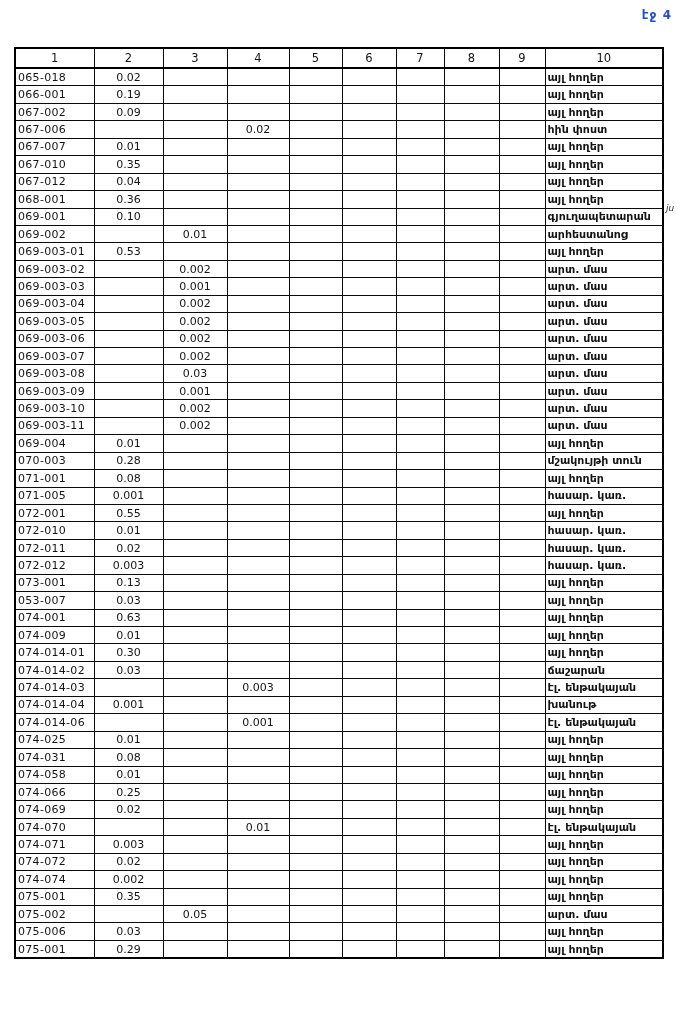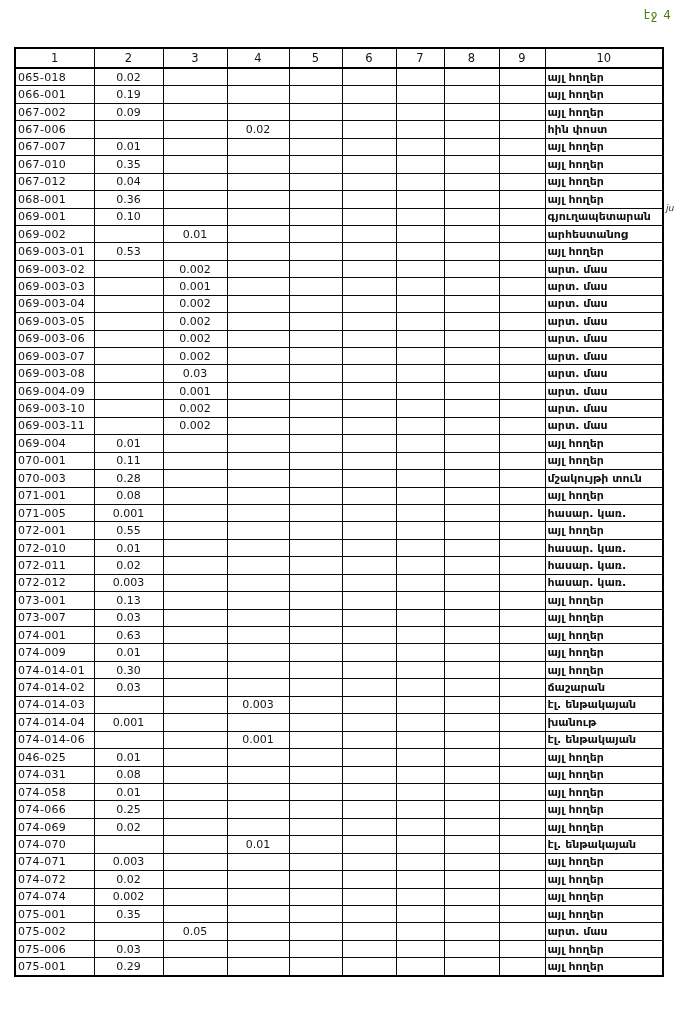--- a/index.html
+++ b/index.html
@@ -13,23 +13,23 @@
     position: relative;
     overflow: hidden;
     font-family: "DejaVu Sans", "Liberation Sans", sans-serif;
     color: #161616;
   }
   .page-label {
     position: absolute;
     top: 8px;
     right: 14px;
     font-size: 12px;
-    font-weight: normal;
+    font-weight: bold;
     letter-spacing: 1px;
-    color: #4d7c0f;
+    color: #1d4ed8;
   }
   table.doc-table {
     position: absolute;
     left: 14px;
     top: 47px;
     width: 648px;
     border-collapse: collapse;
     table-layout: fixed;
     border: 2px solid #000;
   }
@@ -320,21 +320,21 @@
         <td class="c2">0.03</td>
         <td class="c3"></td>
         <td class="c4"></td>
         <td class="c5"></td>
         <td class="c6"></td>
         <td class="c7"></td>
         <td class="c8"></td>
         <td class="c9">արտ. մաս</td>
       </tr>
       <tr>
-        <td class="c0">069-004-09</td>
+        <td class="c0">069-003-09</td>
         <td class="c1"></td>
         <td class="c2">0.001</td>
         <td class="c3"></td>
         <td class="c4"></td>
         <td class="c5"></td>
         <td class="c6"></td>
         <td class="c7"></td>
         <td class="c8"></td>
         <td class="c9">արտ. մաս</td>
       </tr>
@@ -368,32 +368,20 @@
         <td class="c2"></td>
         <td class="c3"></td>
         <td class="c4"></td>
         <td class="c5"></td>
         <td class="c6"></td>
         <td class="c7"></td>
         <td class="c8"></td>
         <td class="c9">այլ հողեր</td>
       </tr>
       <tr>
-        <td class="c0">070-001</td>
-        <td class="c1">0.11</td>
-        <td class="c2"></td>
-        <td class="c3"></td>
-        <td class="c4"></td>
-        <td class="c5"></td>
-        <td class="c6"></td>
-        <td class="c7"></td>
-        <td class="c8"></td>
-        <td class="c9">այլ հողեր</td>
-      </tr>
-      <tr>
         <td class="c0">070-003</td>
         <td class="c1">0.28</td>
         <td class="c2"></td>
         <td class="c3"></td>
         <td class="c4"></td>
         <td class="c5"></td>
         <td class="c6"></td>
         <td class="c7"></td>
         <td class="c8"></td>
         <td class="c9">մշակույթի տուն</td>
@@ -476,21 +464,21 @@
         <td class="c2"></td>
         <td class="c3"></td>
         <td class="c4"></td>
         <td class="c5"></td>
         <td class="c6"></td>
         <td class="c7"></td>
         <td class="c8"></td>
         <td class="c9">այլ հողեր</td>
       </tr>
       <tr>
-        <td class="c0">073-007</td>
+        <td class="c0">053-007</td>
         <td class="c1">0.03</td>
         <td class="c2"></td>
         <td class="c3"></td>
         <td class="c4"></td>
         <td class="c5"></td>
         <td class="c6"></td>
         <td class="c7"></td>
         <td class="c8"></td>
         <td class="c9">այլ հողեր</td>
       </tr>
@@ -572,21 +560,21 @@
         <td class="c2"></td>
         <td class="c3">0.001</td>
         <td class="c4"></td>
         <td class="c5"></td>
         <td class="c6"></td>
         <td class="c7"></td>
         <td class="c8"></td>
         <td class="c9">էլ. ենթակայան</td>
       </tr>
       <tr>
-        <td class="c0">046-025</td>
+        <td class="c0">074-025</td>
         <td class="c1">0.01</td>
         <td class="c2"></td>
         <td class="c3"></td>
         <td class="c4"></td>
         <td class="c5"></td>
         <td class="c6"></td>
         <td class="c7"></td>
         <td class="c8"></td>
         <td class="c9">այլ հողեր</td>
       </tr>

